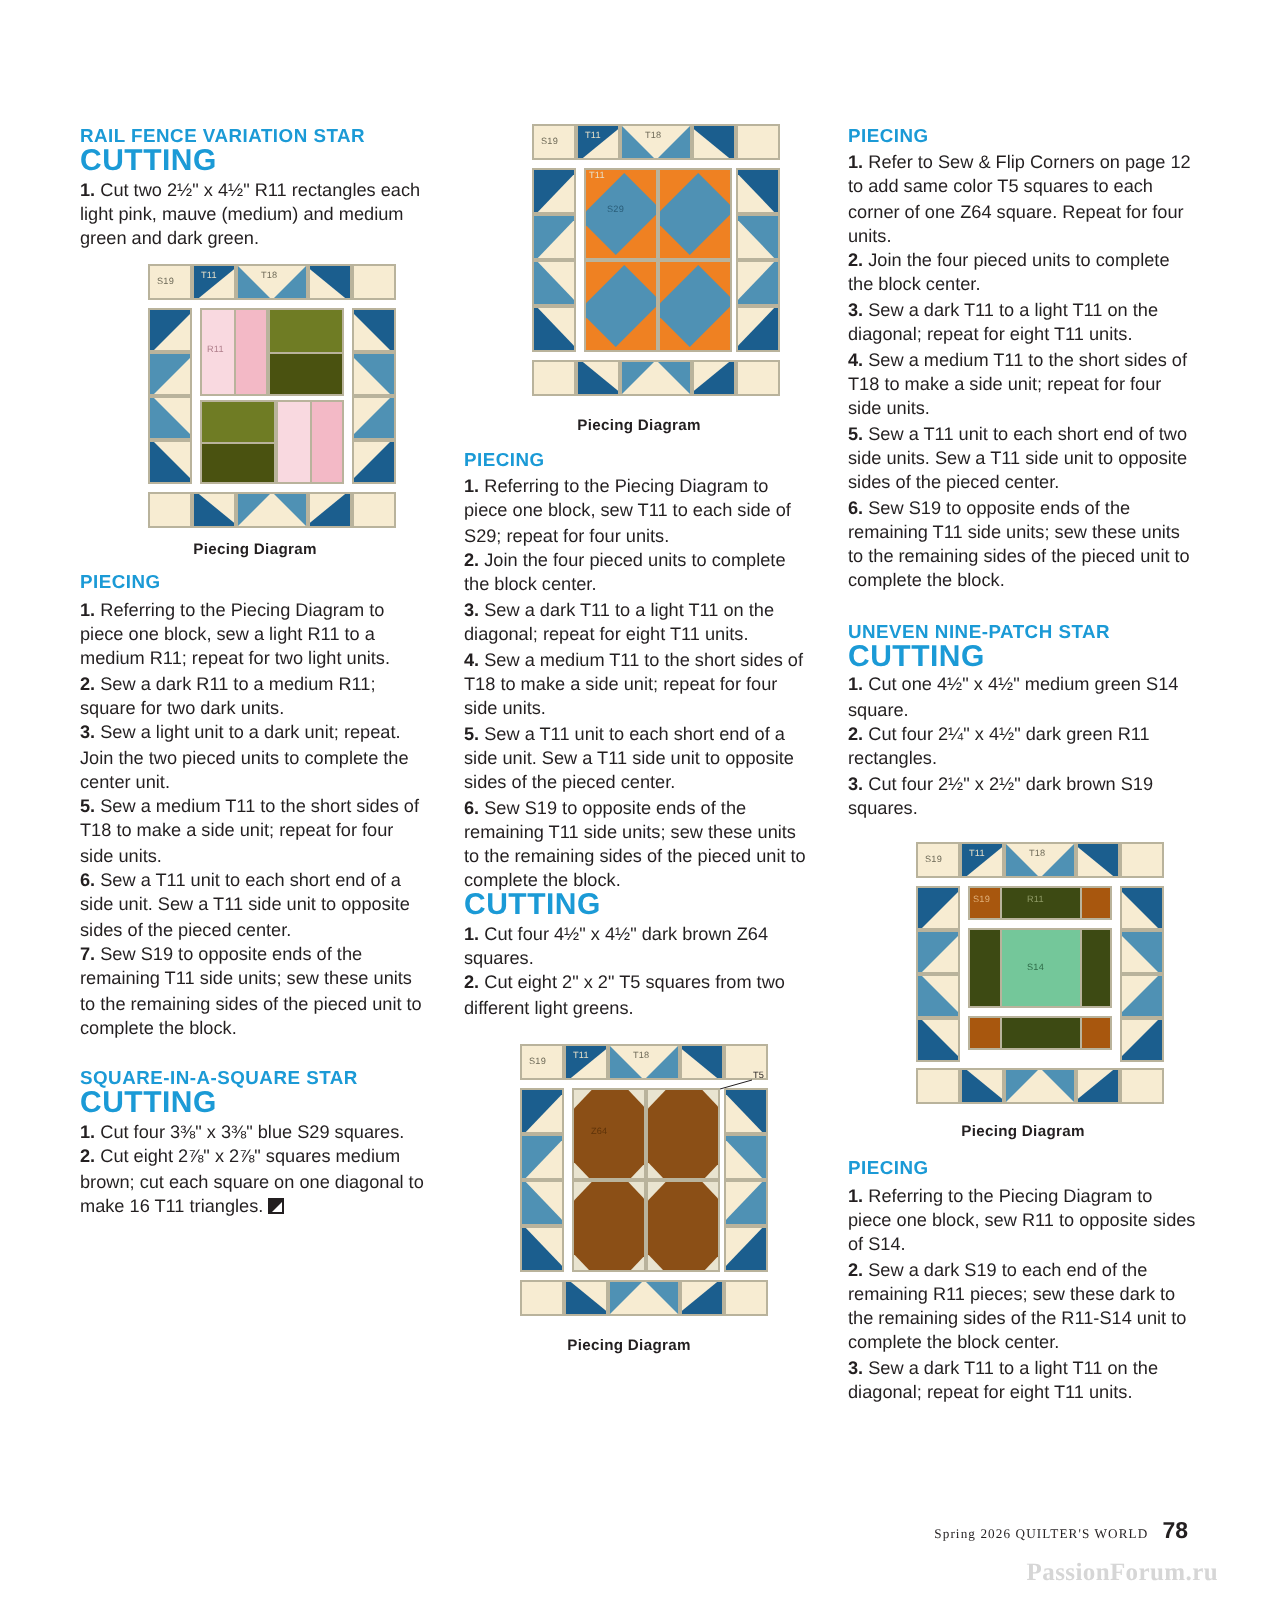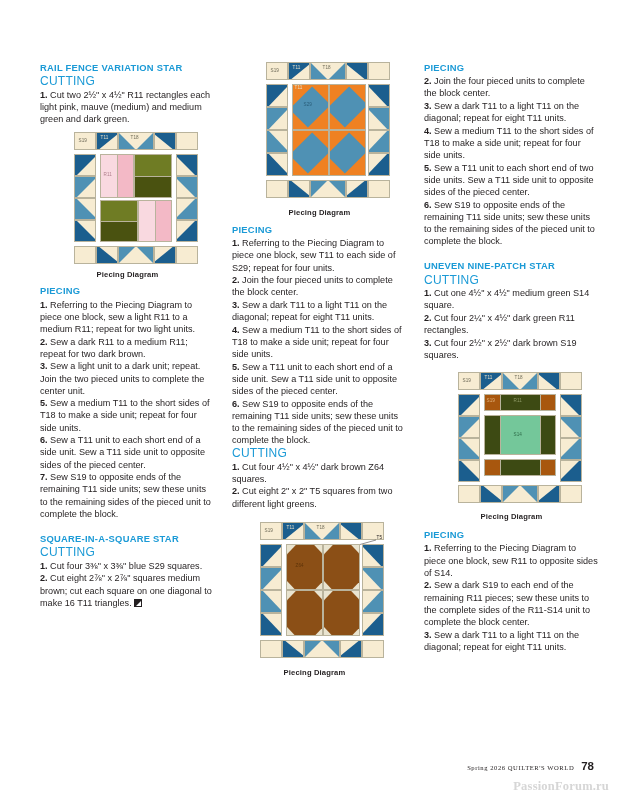--- a/index.html
+++ b/index.html
@@ -28,22 +28,22 @@
     font-size: 9.4px;
     font-weight: bold;
     letter-spacing: 0.25px;
     line-height: 12.2px;
     text-transform: uppercase;
     margin-bottom: 1px;
   }
   h2.sect.spaced { margin-top: 13px; }
   h3.sub {
     color: #1b9ad6;
-    font-size: 12px;
-    font-weight: normal;
+    font-size: 15px;
+    font-weight: bold;
     letter-spacing: 0.25px;
     line-height: 12.2px;
     text-transform: uppercase;
     margin-bottom: 1.5px;
   }
   p.step {
     color: #231f20;
     font-size: 9.1px;
     line-height: 12.15px;
     margin-bottom: 0.5px;
@@ -199,21 +199,21 @@
           <div class="cell" style="left:96px;top:114px;width:22px;height:18px;background:#f7ecd2;">
             <div style="position:absolute;right:0;bottom:0;width:0;height:0;border-right:22px solid #1b5e8e;border-top:18px solid transparent;"></div>
           </div>
           <div class="cell" style="left:118px;top:114px;width:22px;height:18px;background:#f7ecd2;"></div>
         </div>
         <div class="dcap" style="margin-top:26px;">Piecing Diagram</div>
       </div>
 
       <h2 class="sect" style="margin-top:6px;">PIECING</h2>
       <p class="step"><span class="n">1.</span><span> Referring to the Piecing Diagram to piece one block, sew a light R11 to a medium R11; repeat for two light units.</span></p>
-      <p class="step"><span class="n">2.</span><span> Sew a dark R11 to a medium R11; repeat for two dark brown.</span></p>
+      <p class="step"><span class="n">2.</span><span> Sew a dark R11 to a medium R11; square for two dark units.</span></p>
       <p class="step"><span class="n">3.</span><span> Sew a light unit to a dark unit; repeat. Join the two pieced units to complete the center unit.</span></p>
       <p class="step"><span class="n">5.</span><span> Sew a medium T11 to the short sides of T18 to make a side unit; repeat for four side units.</span></p>
       <p class="step"><span class="n">6.</span><span> Sew a T11 unit to each short end of a side unit. Sew a T11 side unit to opposite sides of the pieced center.</span></p>
       <p class="step"><span class="n">7.</span><span> Sew S19 to opposite ends of the remaining T11 side units; sew these units to the remaining sides of the pieced unit to complete the block.</span></p>
 
       <h2 class="sect spaced">SQUARE-IN-A-SQUARE STAR</h2>
       <h3 class="sub">CUTTING</h3>
       <p class="step"><span class="n">1.</span><span> Cut four 3⅜" x 3⅜" blue S29 squares.</span></p>
       <p class="step"><span class="n">2.</span><span> Cut eight 2⅞" x 2⅞" squares medium brown; cut each square on one diagonal to make 16 T11 triangles.</span><span class="tri-glyph"></span></p>
     </div>
@@ -384,20 +384,21 @@
             <div style="position:absolute;right:0;bottom:0;width:0;height:0;border-right:22px solid #1b5e8e;border-top:18px solid transparent;"></div>
           </div>
           <div class="cell" style="left:118px;top:118px;width:22px;height:18px;background:#f7ecd2;"></div>
         </div>
         <div class="dcap" style="margin-top:8px;margin-left:-10px;">Piecing Diagram</div>
       </div>
     </div>
 
     <div class="col">
       <h2 class="sect">PIECING</h2>
+      <p class="step"><span class="n">1.</span><span> Refer to Sew &amp; Flip Corners on page 12 to add same color T5 squares to each corner of one Z64 square. Repeat for four units.</span></p>
       <p class="step"><span class="n">2.</span><span> Join the four pieced units to complete the block center.</span></p>
       <p class="step"><span class="n">3.</span><span> Sew a dark T11 to a light T11 on the diagonal; repeat for eight T11 units.</span></p>
       <p class="step"><span class="n">4.</span><span> Sew a medium T11 to the short sides of T18 to make a side unit; repeat for four side units.</span></p>
       <p class="step"><span class="n">5.</span><span> Sew a T11 unit to each short end of two side units. Sew a T11 side unit to opposite sides of the pieced center.</span></p>
       <p class="step"><span class="n">6.</span><span> Sew S19 to opposite ends of the remaining T11 side units; sew these units to the remaining sides of the pieced unit to complete the block.</span></p>
 
       <h2 class="sect spaced">UNEVEN NINE-PATCH STAR</h2>
       <h3 class="sub">CUTTING</h3>
       <p class="step"><span class="n">1.</span><span> Cut one 4½" x 4½" medium green S14 square.</span></p>
       <p class="step"><span class="n">2.</span><span> Cut four 2¼" x 4½" dark green R11 rectangles.</span></p>
@@ -480,21 +481,21 @@
           <div class="cell" style="left:96px;top:113px;width:22px;height:18px;background:#f7ecd2;">
             <div style="position:absolute;right:0;bottom:0;width:0;height:0;border-right:22px solid #1b5e8e;border-top:18px solid transparent;"></div>
           </div>
           <div class="cell" style="left:118px;top:113px;width:22px;height:18px;background:#f7ecd2;"></div>
         </div>
         <div class="dcap" style="margin-top:8px;">Piecing Diagram</div>
       </div>
 
       <h2 class="sect" style="margin-top:8px;">PIECING</h2>
       <p class="step"><span class="n">1.</span><span> Referring to the Piecing Diagram to piece one block, sew R11 to opposite sides of S14.</span></p>
-      <p class="step"><span class="n">2.</span><span> Sew a dark S19 to each end of the remaining R11 pieces; sew these units to the complete sides of the R11-S14 unit to complete the block center.</span></p>
+      <p class="step"><span class="n">2.</span><span> Sew a dark S19 to each end of the remaining R11 pieces; sew these dark to the remaining sides of the R11-S14 unit to complete the block center.</span></p>
       <p class="step"><span class="n">3.</span><span> Sew a dark T11 to a light T11 on the diagonal; repeat for eight T11 units.</span></p>
     </div>
   </div>
 
   <div class="footer">
     <span class="ftxt">Spring 2026  QUILTER'S WORLD</span>
     <span class="fnum">78</span>
   </div>
 
   <div class="watermark">PassionForum.ru</div>

